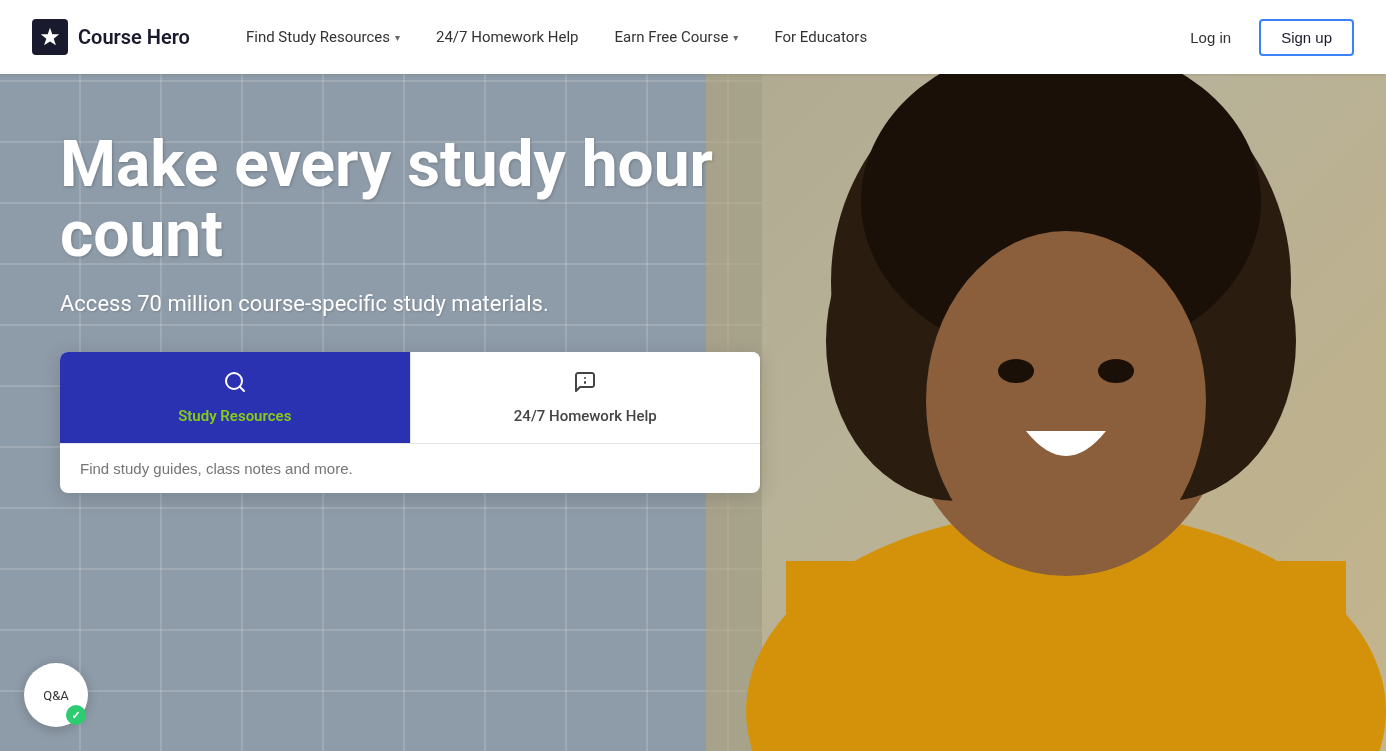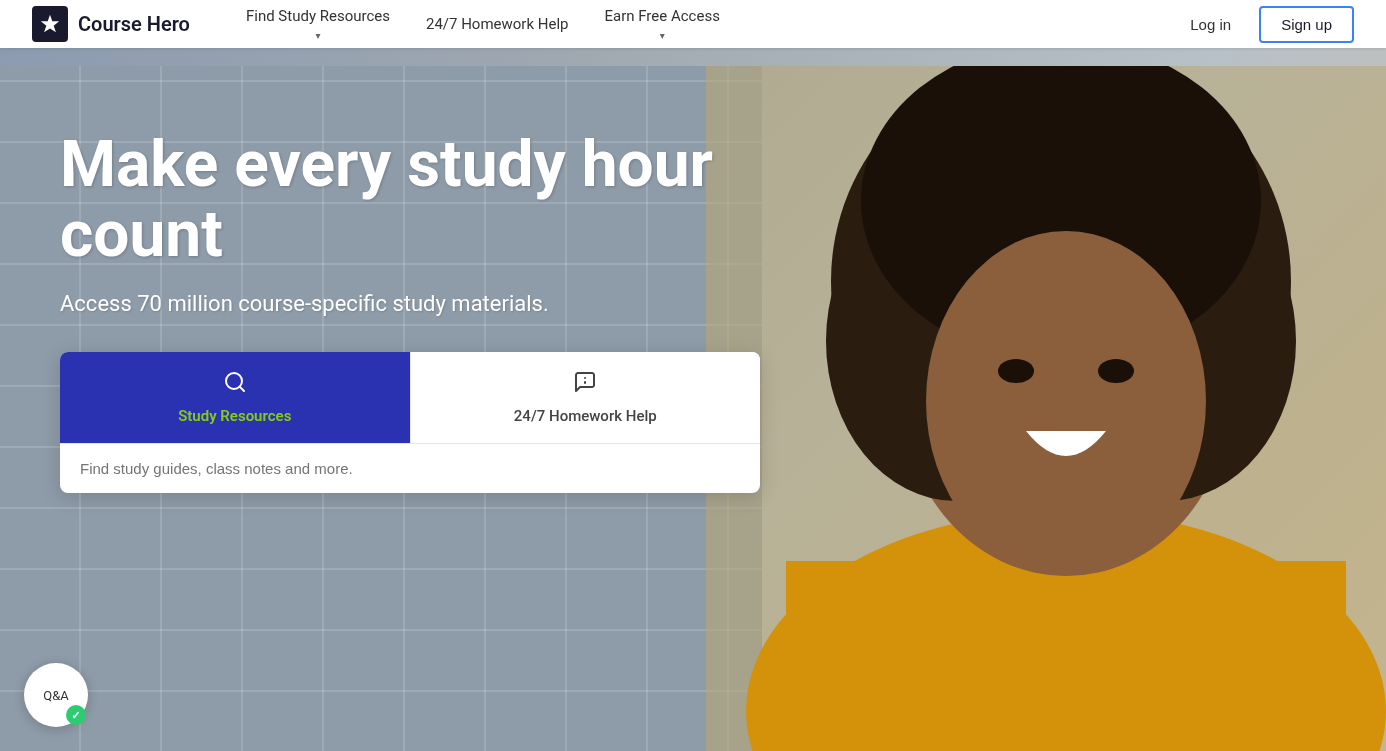--- a/index.html
+++ b/index.html
@@ -15,21 +15,21 @@
       overflow: hidden;
       position: relative;
     }
 
     
     .navbar {
       position: absolute;
       top: 0;
       left: 0;
       right: 0;
-      height: 48px;
+      height: 74px;
       background: white;
       display: flex;
       align-items: center;
       padding: 0 32px;
       z-index: 10;
       box-shadow: 0 1px 3px rgba(0,0,0,0.1);
     }
 
     .logo-container {
       display: flex;
@@ -71,21 +71,20 @@
       padding: 8px 16px;
       font-size: 15px;
       color: #333;
       cursor: pointer;
       display: flex;
       align-items: center;
       gap: 5px;
       white-space: nowrap;
       border-radius: 4px;
       text-decoration: none;
-      flex-direction: column;
     }
 
     .nav-item .chevron {
       font-size: 10px;
       color: #666;
     }
 
     .nav-spacer {
       flex: 1;
     }
@@ -405,22 +404,25 @@
 
   <div class="nav-links">
     <a class="nav-item">
       <span>Find Study Resources</span>
       <span class="chevron">▾</span>
     </a>
     <a class="nav-item">
       <span>24/7 Homework Help</span>
     </a>
     <a class="nav-item">
-      <span>Earn Free Access</span>
+      <span>Earn Free Course</span>
       <span class="chevron">▾</span>
+    </a>
+    <a class="nav-item">
+      <span>For Educators</span>
     </a>
   </div>
 
   <div class="nav-spacer"></div>
 
   <div class="nav-actions">
     <button class="btn-login">Log in</button>
     <button class="btn-signup">Sign up</button>
   </div>
 </nav>

